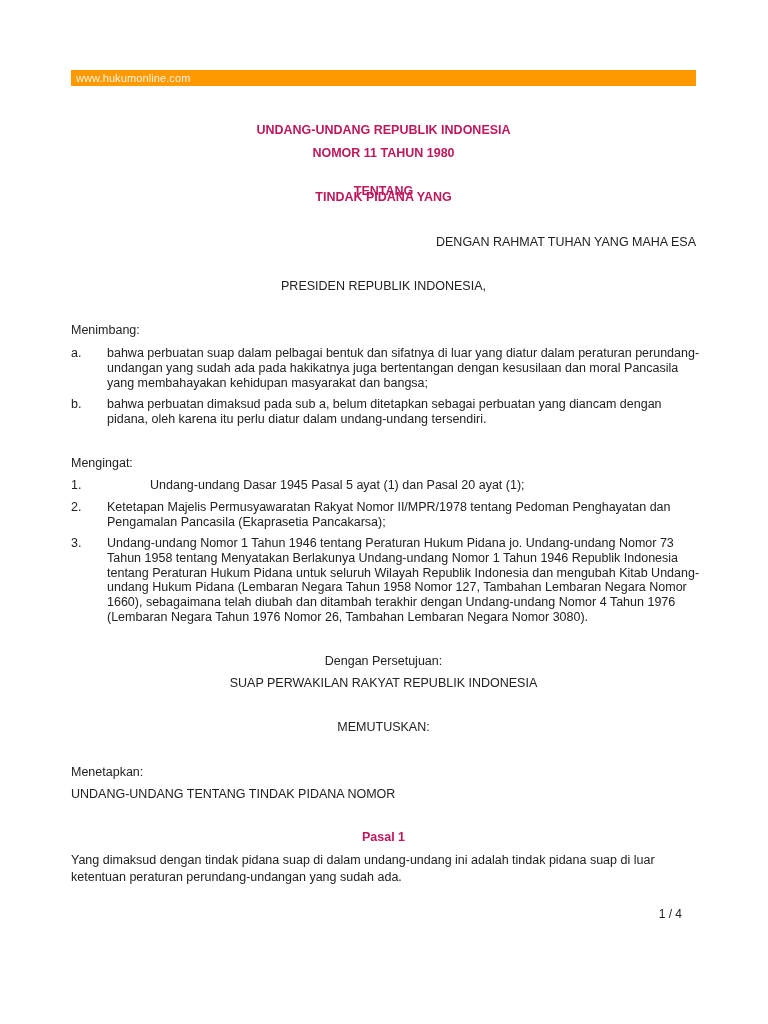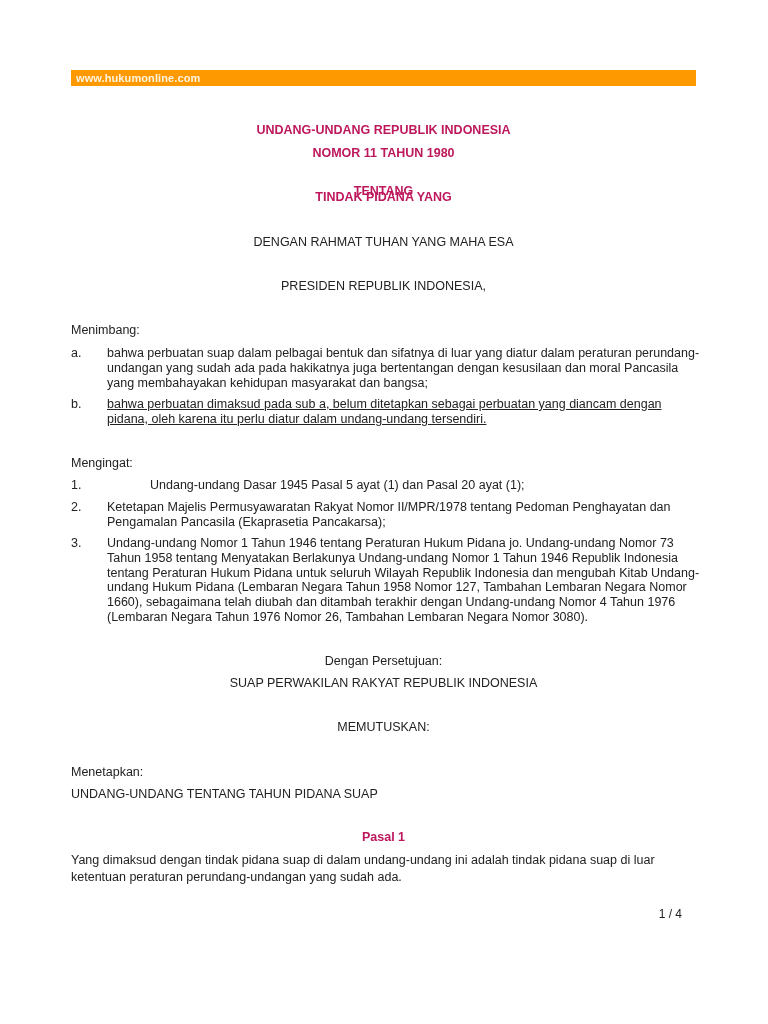--- a/index.html
+++ b/index.html
@@ -22,21 +22,21 @@
       top: 70px;
       width: 625px;
       height: 16px;
       background: #ff9900;
       box-sizing: border-box;
       padding-left: 5px;
       line-height: 16px;
     }
     .banner-text {
       color: #fff4e0;
-      font-weight: bold;
+      font-weight: normal;
       font-size: 11px;
       letter-spacing: 0.1px;
     }
     .center {
       position: absolute;
       left: 71px;
       width: 625px;
       text-align: center;
       white-space: nowrap;
     }
@@ -78,45 +78,45 @@
   <span class="banner-text">www.hukumonline.com</span>
 </div>
 
 <div>
   <div class="center title-line" style="top:123px;">UNDANG-UNDANG REPUBLIK INDONESIA</div>
   <div class="center title-line" style="top:146px;">NOMOR 11 TAHUN 1980</div>
   <div class="center title-line" style="top:168px;margin-top:16px;">TENTANG</div>
   <div class="center title-line" style="top:190px;">TINDAK PIDANA YANG</div>
 </div>
 
-<div class="center" style="top:235px;">DENGAN RAHMAT TUHAN YANG MAHA ESA</div>
+<div class="center" style="top:235px;text-align:right;">DENGAN RAHMAT TUHAN YANG MAHA ESA</div>
 <div class="center" style="top:279px;">PRESIDEN REPUBLIK INDONESIA,</div>
 
 <div>
   <div class="line label" style="top:323px;">Menimbang:</div>
   <div class="line marker" style="top:346px;">a.</div>
   <div class="item-text" style="top:346px;">bahwa perbuatan suap dalam pelbagai bentuk dan sifatnya di luar yang diatur dalam peraturan perundang-undangan yang sudah ada pada hakikatnya juga bertentangan dengan kesusilaan dan moral Pancasila yang membahayakan kehidupan masyarakat dan bangsa;</div>
   <div class="line marker" style="top:397px;">b.</div>
-  <div class="item-text" style="top:397px;text-decoration:underline;">bahwa perbuatan dimaksud pada sub a, belum ditetapkan sebagai perbuatan yang diancam dengan pidana, oleh karena itu perlu diatur dalam undang-undang tersendiri.</div>
+  <div class="item-text" style="top:397px;">bahwa perbuatan dimaksud pada sub a, belum ditetapkan sebagai perbuatan yang diancam dengan pidana, oleh karena itu perlu diatur dalam undang-undang tersendiri.</div>
 </div>
 
 <div>
   <div class="line label" style="top:456px;">Mengingat:</div>
   <div class="line marker" style="top:478px;">1.</div>
   <div class="item-text" style="top:478px;margin-left:43px;">Undang-undang Dasar 1945 Pasal 5 ayat (1) dan Pasal 20 ayat (1);</div>
   <div class="line marker" style="top:500px;">2.</div>
   <div class="item-text" style="top:500px;">Ketetapan Majelis Permusyawaratan Rakyat Nomor II/MPR/1978 tentang Pedoman Penghayatan dan Pengamalan Pancasila (Ekaprasetia Pancakarsa);</div>
   <div class="line marker" style="top:536px;">3.</div>
   <div class="item-text" style="top:536px;">Undang-undang Nomor 1 Tahun 1946 tentang Peraturan Hukum Pidana jo. Undang-undang Nomor 73 Tahun 1958 tentang Menyatakan Berlakunya Undang-undang Nomor 1 Tahun 1946 Republik Indonesia tentang Peraturan Hukum Pidana untuk seluruh Wilayah Republik Indonesia dan mengubah Kitab Undang-undang Hukum Pidana (Lembaran Negara Tahun 1958 Nomor 127, Tambahan Lembaran Negara Nomor 1660), sebagaimana telah diubah dan ditambah terakhir dengan Undang-undang Nomor 4 Tahun 1976 (Lembaran Negara Tahun 1976 Nomor 26, Tambahan Lembaran Negara Nomor 3080).</div>
 </div>
 
 <div class="center" style="top:654px;">Dengan Persetujuan:</div>
 <div class="center" style="top:676px;">SUAP PERWAKILAN RAKYAT REPUBLIK INDONESIA</div>
 
 <div class="center" style="top:720px;">MEMUTUSKAN:</div>
 
 <div class="line label" style="top:765px;">Menetapkan:</div>
-<div class="line label" style="top:787px;">UNDANG-UNDANG TENTANG TAHUN PIDANA SUAP</div>
+<div class="line label" style="top:787px;">UNDANG-UNDANG TENTANG TINDAK PIDANA NOMOR</div>
 
 <div class="center title-line" style="top:830px;">Pasal 1</div>
 <div class="para" style="top:852px;">Yang dimaksud dengan tindak pidana suap di dalam undang-undang ini adalah tindak pidana suap di luar ketentuan peraturan perundang-undangan yang sudah ada.</div>
 
 <div class="page-num">1 / 4</div>
 
 </body></html>

